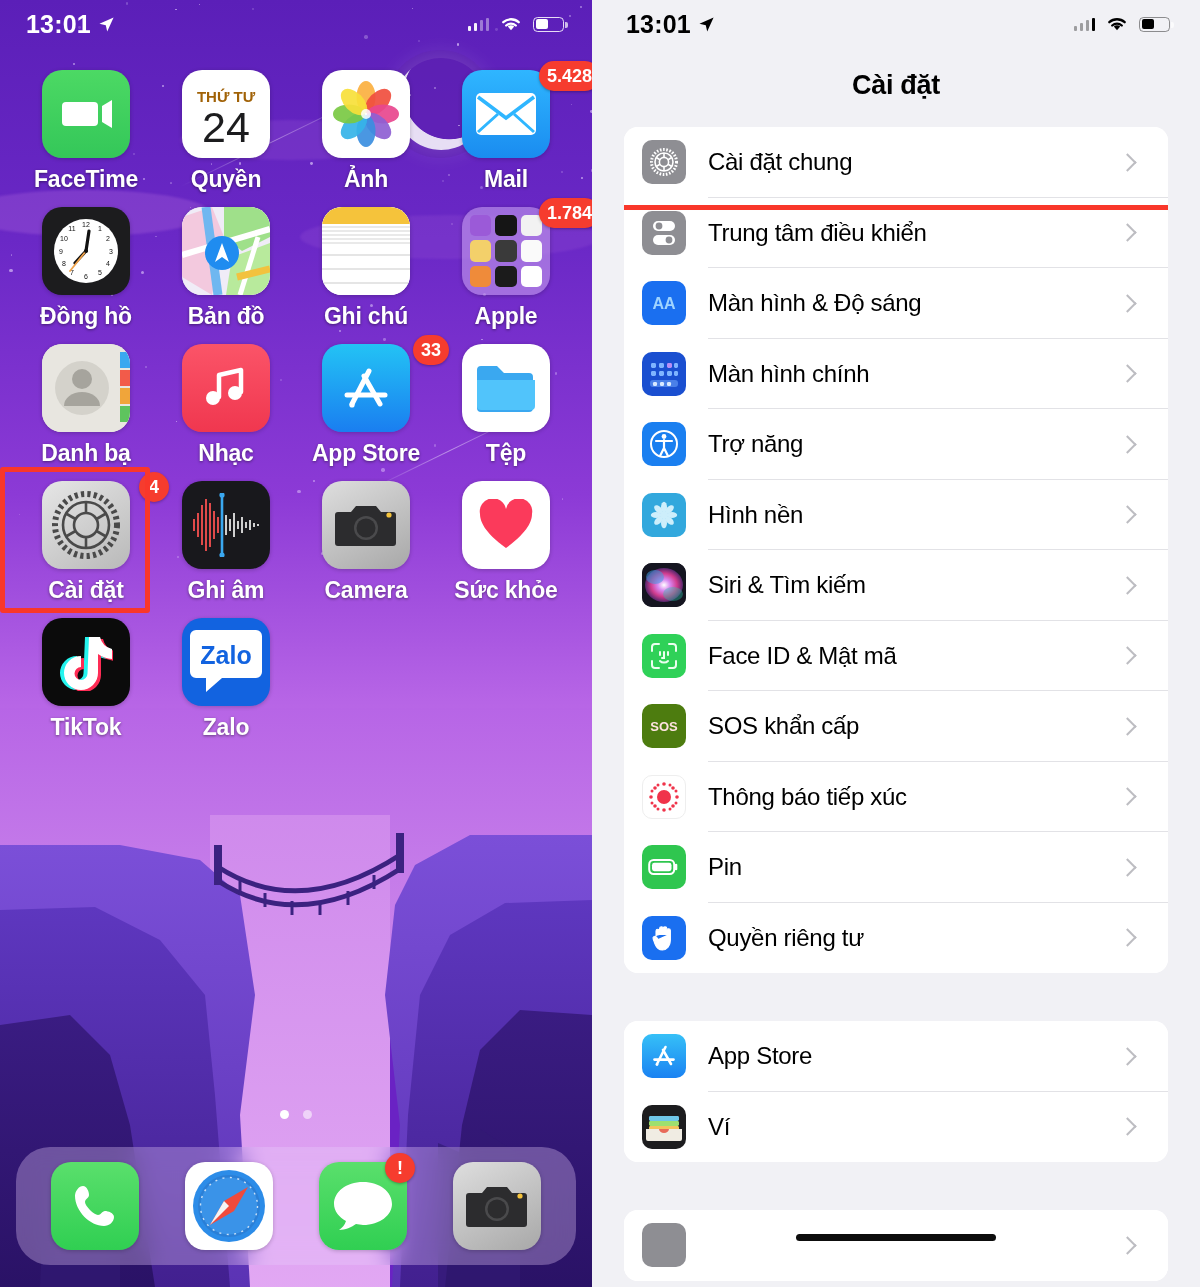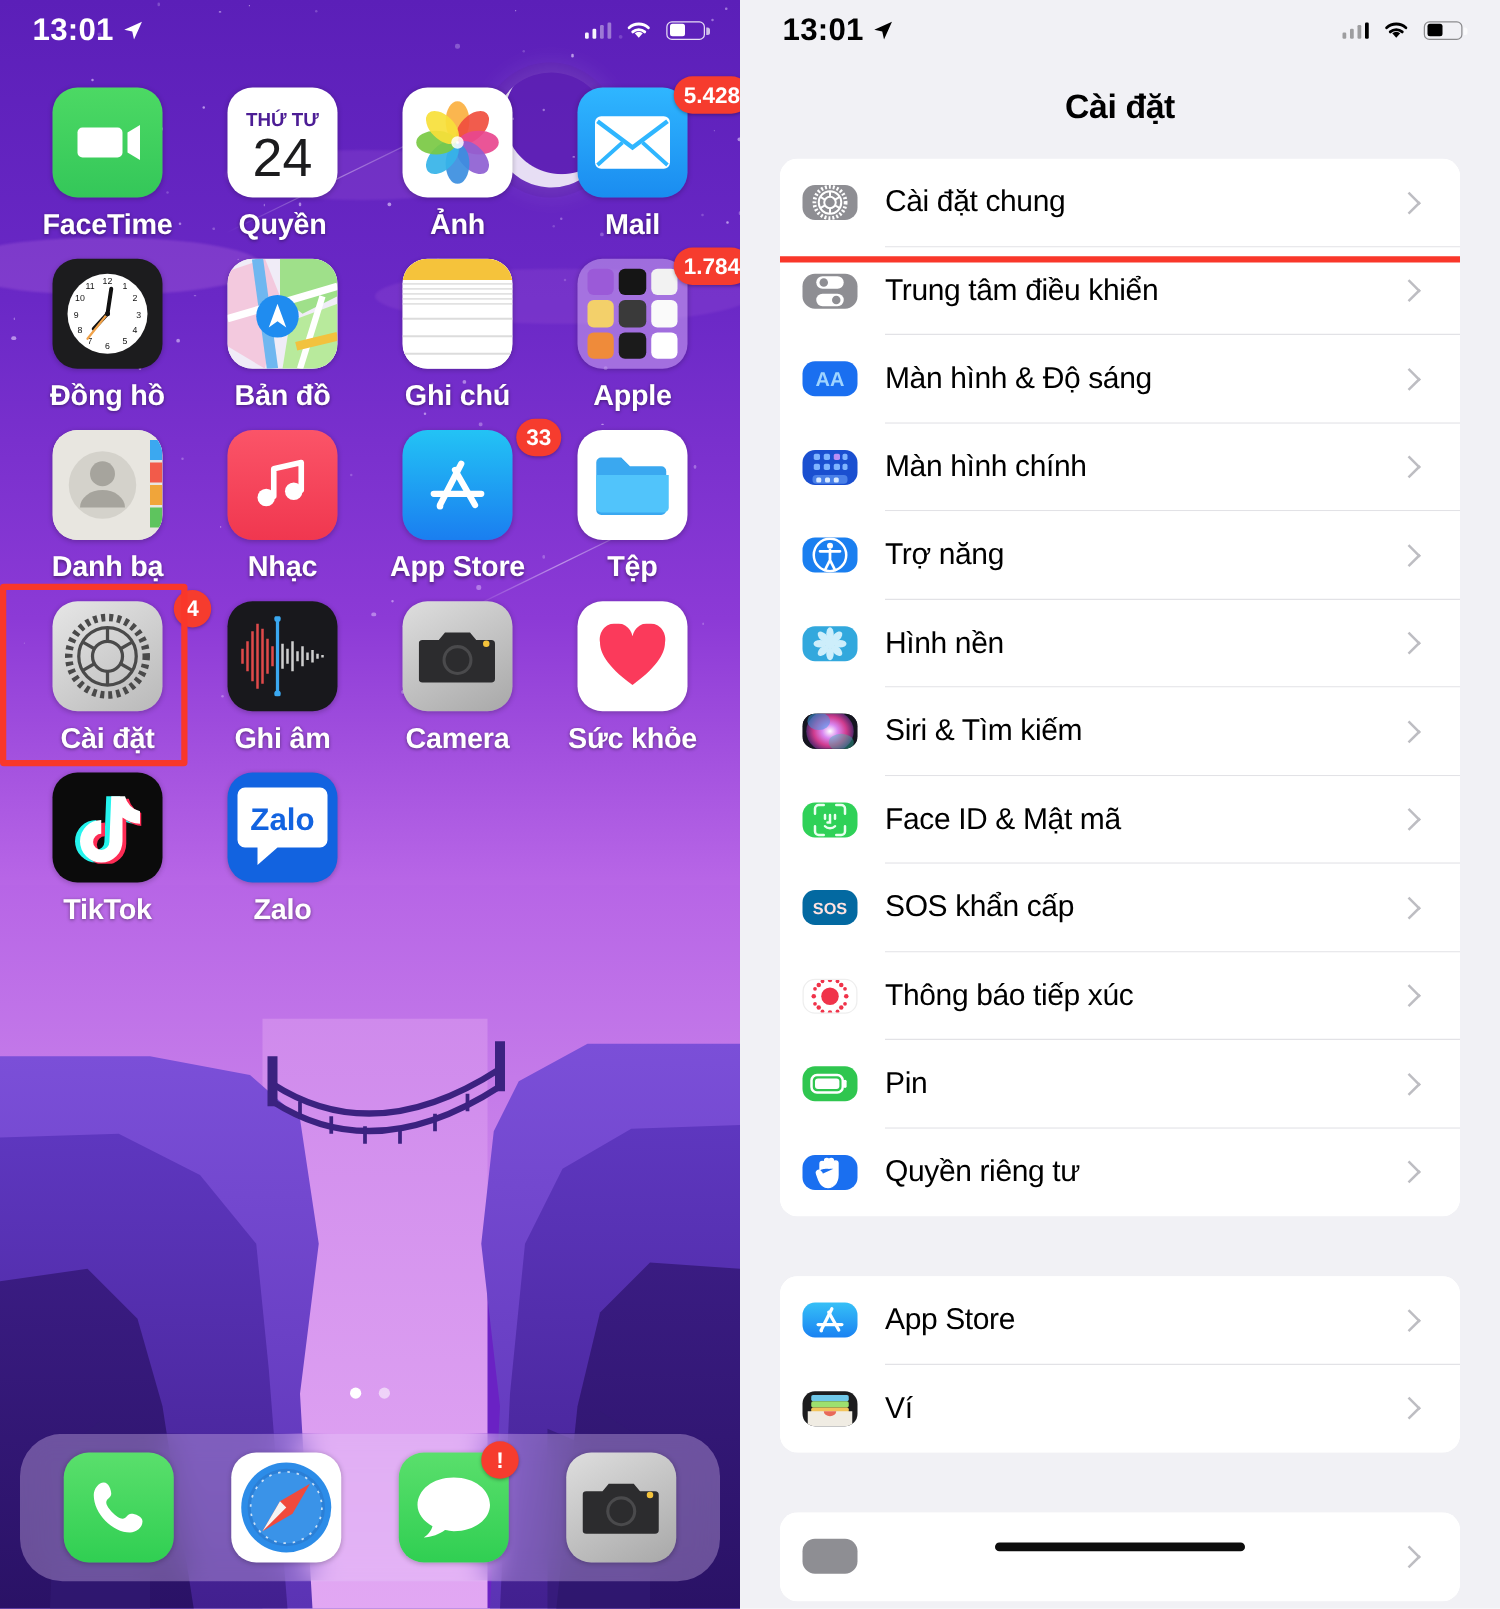--- a/index.html
+++ b/index.html
@@ -144,21 +144,21 @@
   .settings-scroll { position:relative; }
   .group {
     background:#fff; margin:0 32px; border-radius:14px; overflow:hidden;
   }
   .gap { height:48px; }
   .row {
     display:flex; align-items:center; height:70.5px; padding:0 0 0 18px;
     position:relative; background:#fff;
   }
   .row-ico {
-    width:44px; height:28px; border-radius:10px; flex:0 0 44px;
+    width:44px; height:44px; border-radius:10px; flex:0 0 44px;
     display:flex; align-items:center; justify-content:center;
     margin-right:22px; overflow:hidden; position:relative;
   }
   .row-label { font-size:24px; color:#000; letter-spacing:-.3px; flex:1; }
   .chev {
     width:13px; height:13px; border-right:2.6px solid #bdbdc2; border-top:2.6px solid #bdbdc2;
     transform:rotate(45deg); margin-right:34px; flex:0 0 13px;
   }
   .sep { position:absolute; left:84px; right:0; bottom:0; height:1px; background:#e2e2e6; }
   .hl-ring {
@@ -357,21 +357,21 @@
         <svg width="56" height="40" viewBox="0 0 56 40">
             <path d="M4 8h28a4 4 0 014 4v16a4 4 0 01-4 4H4a4 4 0 01-4-4V12a4 4 0 014-4z" fill="#fff" transform="translate(4,0)"></path>
             <path d="M44 12l10-6v28l-10-6z" fill="#fff"></path>
           </svg>
       </div>
       <div class="app-label">FaceTime</div>
     </div>
 
     <div class="app">
       <div class="app-icon" style="background:#fff;flex-direction:column;">
-        <div style="color:#4c1d95;font-size:15px;font-weight:bold;margin-top:9px;line-height:1;">THỨ TƯ</div>
+        <div style="color:#a16207;font-size:15px;font-weight:bold;margin-top:9px;line-height:1;">THỨ TƯ</div>
         <div style="color:#1c1c1e;font-size:43px;font-weight:400;line-height:1;margin-top:2px;">24</div>
       </div>
       <div class="app-label">Quyền</div>
     </div>
 
     <div class="app">
       <div class="app-icon" style="background:#fff;">
         <svg width="72" height="72" viewBox="0 0 72 72">
           <g transform="translate(36,36)">
             <ellipse cx="0" cy="-17" rx="9.5" ry="16" fill="#fbb040" opacity=".92"></ellipse>
@@ -859,21 +859,21 @@
                 <path d="M11 20 a5 4 0 008 0"></path>
             </g>
           </svg>
         </div>
         <div class="row-label">Face ID &amp; Mật mã</div>
         <div class="chev"></div>
         <div class="sep"></div>
       </div>
 
       <div class="row">
-        <div class="row-ico" style="background:#0369a1;">
+        <div class="row-ico" style="background:#4d7c0f;">
           <svg width="40" height="20" viewBox="0 0 40 20">
               <text x="20" y="15" font-family="Liberation Sans" font-size="13" font-weight="bold" fill="#ffe3e1" text-anchor="middle">SOS</text>
             </svg>
         </div>
         <div class="row-label">SOS khẩn cấp</div>
         <div class="chev"></div>
         <div class="sep"></div>
       </div>
 
       <div class="row">

